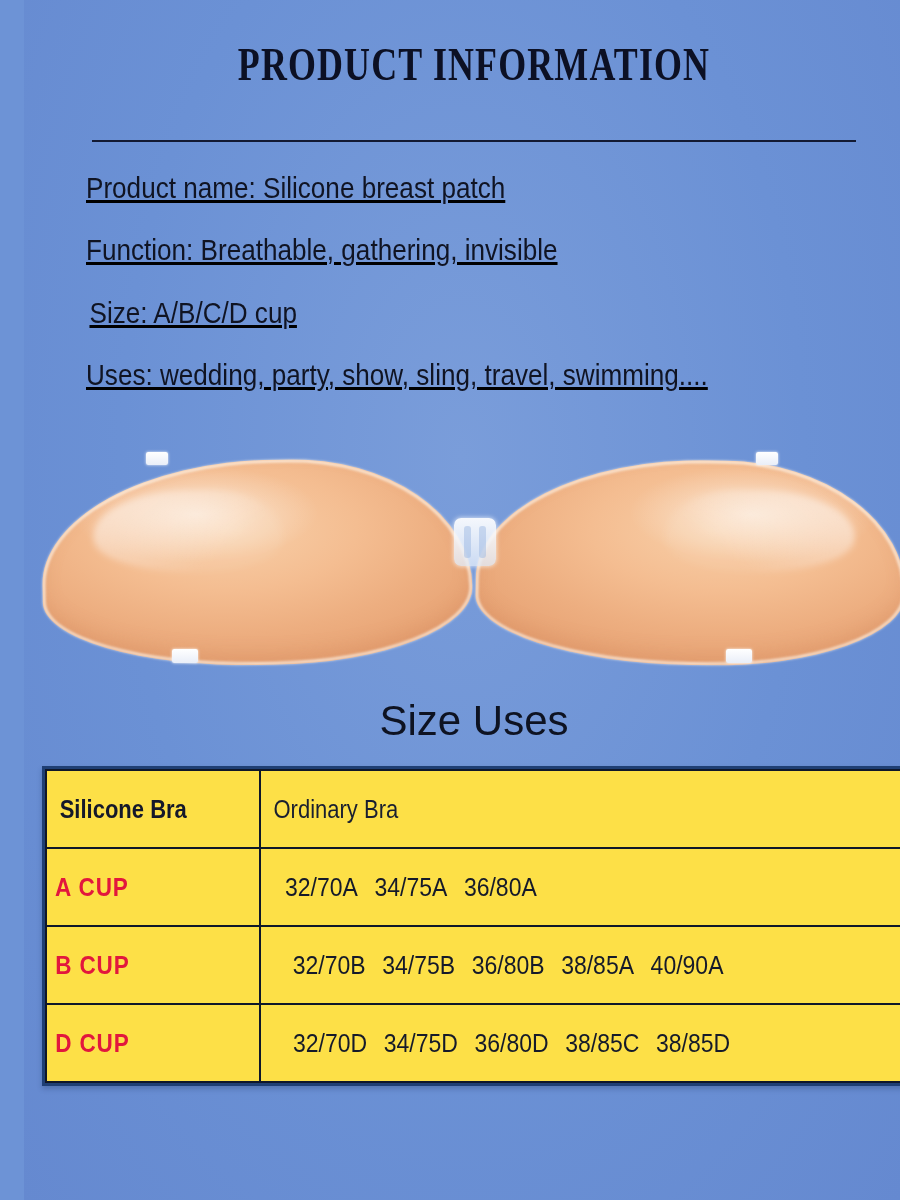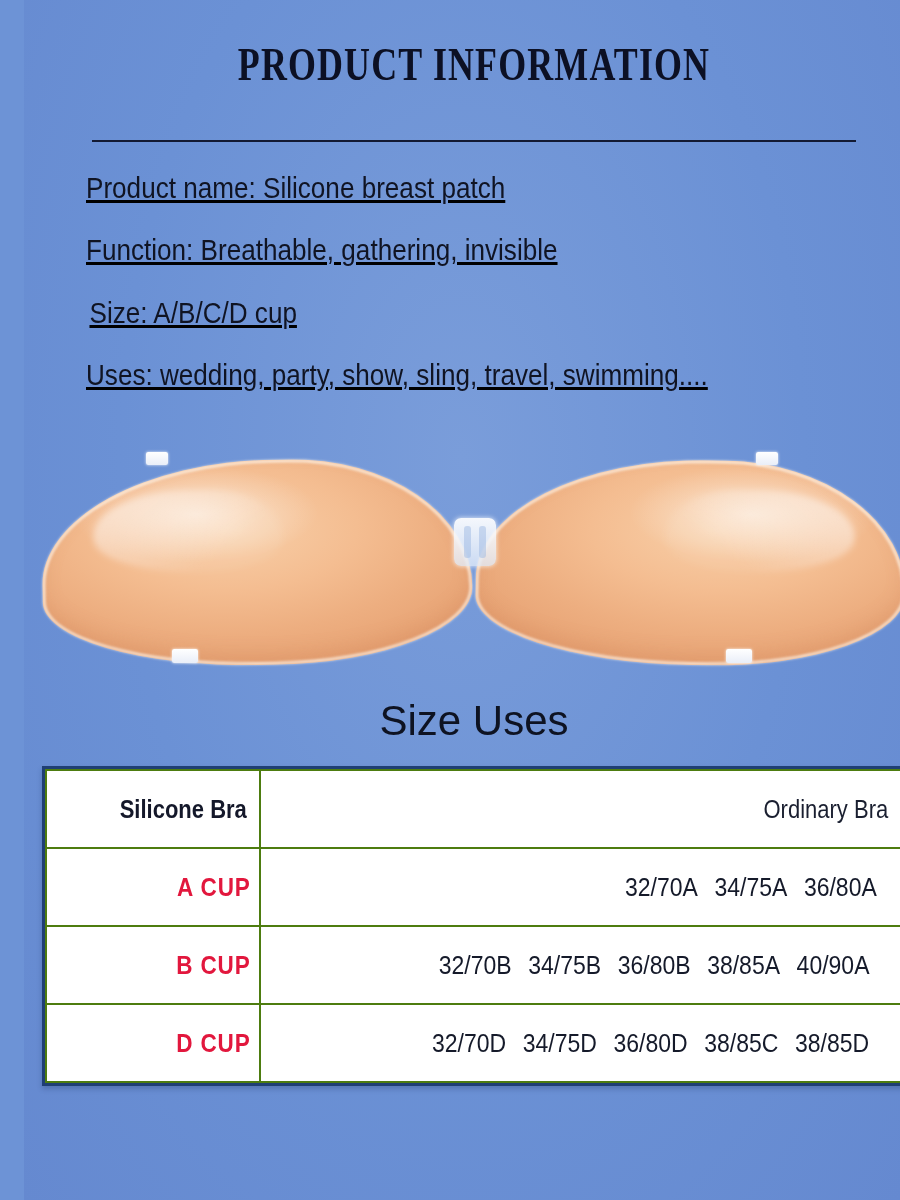--- a/index.html
+++ b/index.html
@@ -121,24 +121,24 @@
     position:absolute;left:18px;top:766px;width:864px;
     border:3px solid #1f3f74;
     box-sizing:border-box;
     box-shadow:0 3px 5px rgba(20,40,80,.25);
   }
   table{
     width:100%;border-collapse:collapse;background:#ccdcf6;
     table-layout:fixed;
   }
   td{
-    border:2px solid #4d7c0f;
-    background:#ffffff;
+    border:2px solid #0f172a;
+    background:#fde047;
     height:76px;
-    text-align:right;
+    text-align:left;
     vertical-align:middle;
     padding:0 4px;
   }
   tr td:first-child{ width:204px; }
   .th-a{
     font-size:25px;font-weight:700;color:#14182a;
     font-family:"Liberation Sans",sans-serif;
     display:inline-block;transform:scaleX(.88);
   }
   .th-b{

